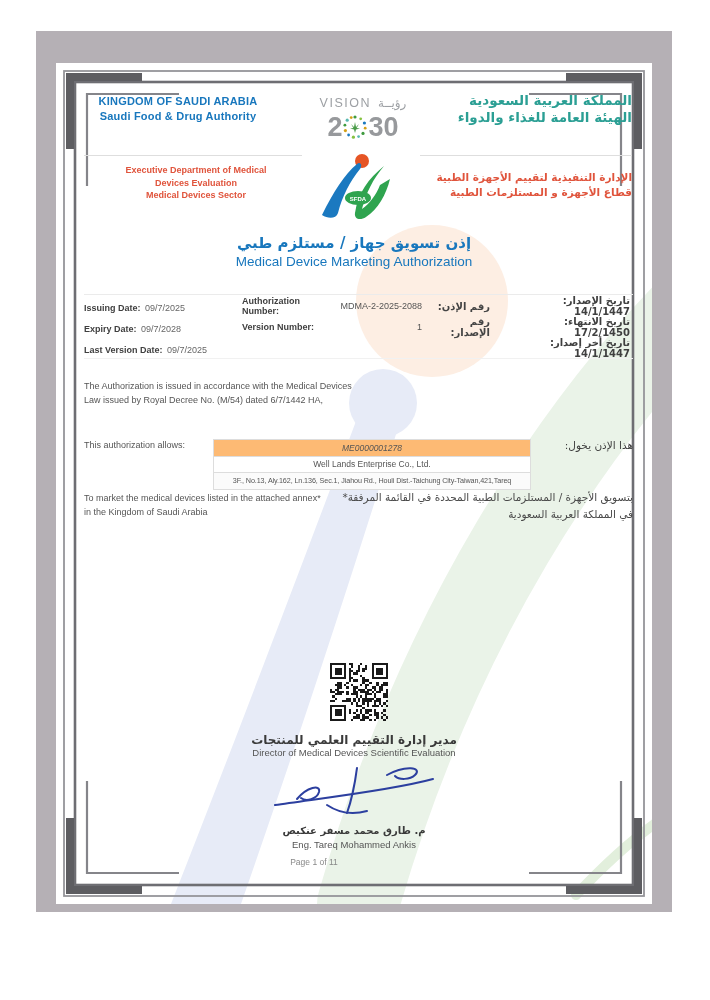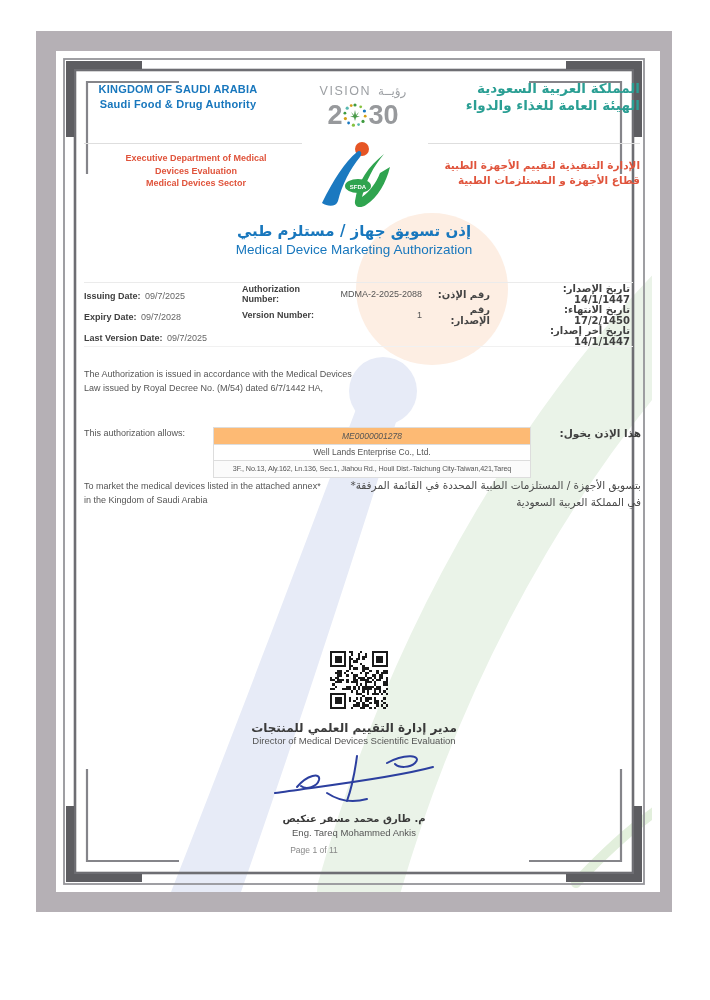--- a/index.html
+++ b/index.html
@@ -1,19 +1,19 @@
 <!DOCTYPE html>
 <html><head>
 <meta charset="utf-8">
 <style>
   html,body{margin:0;padding:0;background:#fff;}
   body{font-family:"Liberation Sans","DejaVu Sans",sans-serif;}
   .canvas{position:relative;width:710px;height:1000px;background:#ffffff;overflow:hidden;}
   .gray-frame{position:absolute;left:36px;top:31px;width:636px;height:881px;background:#b5b0b5;}
-  .page{position:absolute;left:20px;top:20px;width:596px;height:841px;background:#ffffff;overflow:hidden;padding-left:8px;}
+  .page{position:absolute;left:20px;top:32px;width:596px;height:841px;background:#ffffff;overflow:hidden;}
   .layer{position:absolute;left:0;top:0;width:596px;height:841px;pointer-events:none;}
   .abs{position:absolute;}
   .ar{direction:rtl;font-family:"DejaVu Sans","Liberation Sans",sans-serif;}
   
   .hdr-left{left:36px;top:31px;width:172px;text-align:center;color:#1877bd;font-weight:bold;font-size:11px;line-height:15px;letter-spacing:.2px;}
   .vision{left:240px;top:33px;width:134px;text-align:center;}
   .vision-top{display:flex;align-items:center;justify-content:center;gap:7px;color:#9da0a4;font-size:12.5px;letter-spacing:1.5px;}
   .vision-top .ar{letter-spacing:0;font-size:12px;}
   .vision-bottom{display:flex;align-items:center;justify-content:center;color:#97999c;font-size:27px;font-weight:bold;height:32px;margin-top:1px;}
   .hdr-right{right:20px;top:29px;width:230px;text-align:right;color:#2b9f94;font-size:13.5px;font-weight:bold;line-height:16.5px;}
@@ -28,21 +28,21 @@
   .info-row{display:grid;grid-template-columns:158px 86px 106px 84px 1fr;height:21px;align-items:center;}
   .lbl{font-weight:bold;color:#3f3f3f;font-size:9px;}
   .val{color:#666;font-size:9px;}
   .c2v{text-align:right;padding-right:12px;color:#555;font-size:9px;}
   .c3{text-align:right;padding-right:28px;font-size:10px;color:#444;font-weight:bold;}
   .c4{text-align:right;padding-right:3px;font-size:10px;color:#3f3f3f;font-weight:bold;}
   
   .law-en{left:28px;top:316px;width:272px;font-size:9px;color:#555;line-height:14px;}
   .law-ar{right:19px;top:314px;width:330px;text-align:right;font-size:10px;color:#4a4a4a;line-height:17px;}
   .allows-en{left:28px;top:377px;font-size:9px;color:#555;}
-  .allows-ar{right:19px;top:376px;font-size:10.5px;color:#3f3f3f;text-align:right;font-weight:bold;}
+  .allows-ar{right:19px;top:376px;font-size:10.5px;color:#3f3f3f;text-align:right;}
   .allows-table{left:157px;top:372px;width:318px;}
   .allows-row{border:1px solid #ddd;margin-top:-1px;height:15.5px;display:flex;align-items:center;justify-content:center;font-size:8.5px;color:#555;background:#fff;overflow:hidden;white-space:nowrap;}
   .allows-row.first{margin-top:4px;background:#fdba74;font-style:italic;}
   .allows-row.addr{font-size:7.2px;letter-spacing:-.1px;background:#fbfbfb;}
   .market-en{left:28px;top:428px;width:300px;font-size:9px;color:#555;line-height:14px;}
   .market-ar{right:19px;top:426px;width:330px;text-align:right;font-size:10.5px;color:#4a4a4a;line-height:16.5px;}
   
   .qr{left:274px;top:600px;width:58px;height:58px;}
   .sig-title-ar{left:0;width:596px;top:670px;text-align:center;font-size:12px;font-weight:bold;color:#3a3a3a;}
   .sig-title-en{left:0;width:596px;top:684px;text-align:center;font-size:9.5px;color:#555;}

